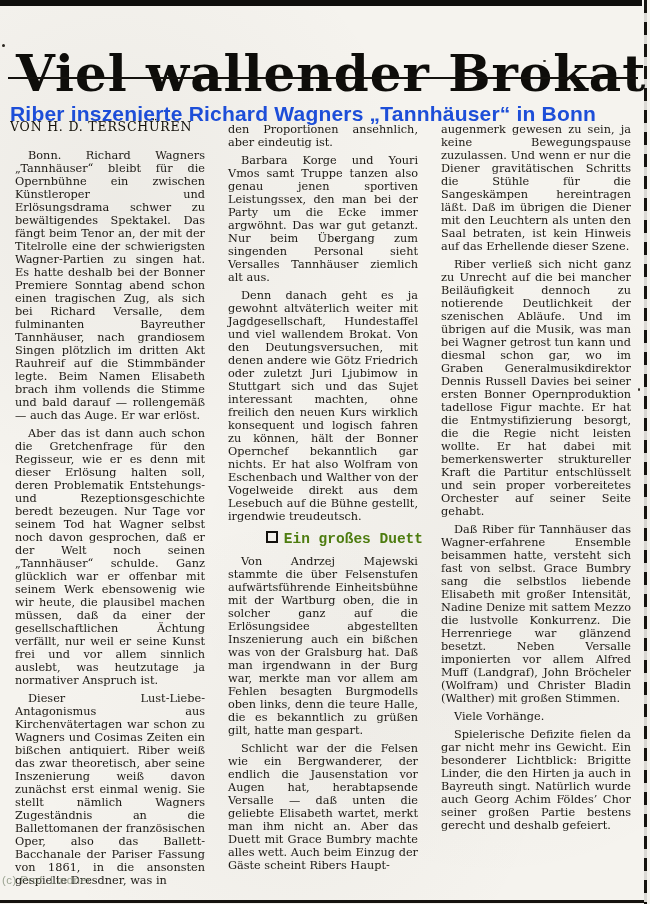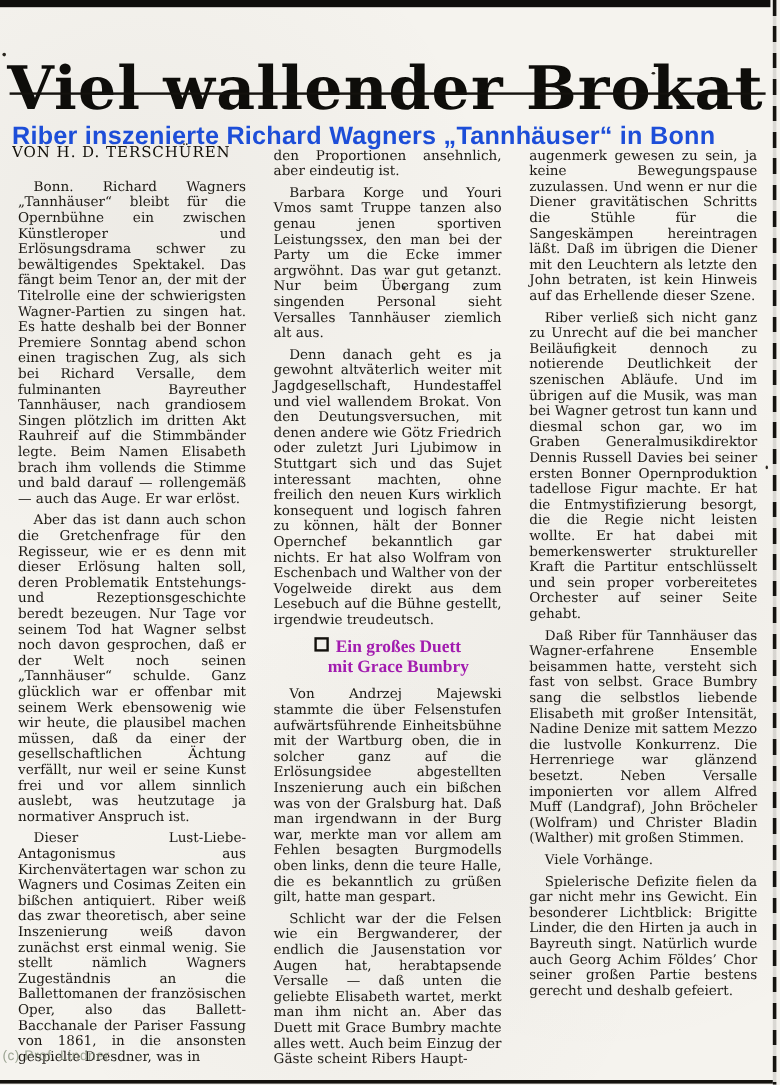--- a/index.html
+++ b/index.html
@@ -31,21 +31,21 @@
     background: repeating-linear-gradient(180deg,
       #15130f 0px, #15130f 13px,
       rgba(21,19,15,0.12) 13px, rgba(21,19,15,0.12) 22px);
   }
   .bottom-border {
     position: absolute; bottom: 1px; left: 0;
     width: 644px; height: 3px;
     background: #15130f;
   }
   .headline {
-    position: absolute; top: 8px; left: 6px;
+    position: absolute; top: 8px; left: 16px;
     width: 628px;
     font-family: "DejaVu Serif", serif;
     font-weight: 700;
     font-size: 50px;
     line-height: 64px;
     letter-spacing: 1px;
     white-space: nowrap;
     color: #0e0d0a;
   }
   .headline-rule {
@@ -85,27 +85,27 @@
     margin: 2px 0 16px 0;
     white-space: nowrap;
     color: #121009;
   }
   .col p {
     margin: 5px;
     text-indent: 13px;
   }
   .col p.noindent { text-indent: 0; }
   .subhead {
-    font-family: Liberation Serif, serif;
+    font-family: Liberation Mono, monospace;
     font-weight: 700;
     font-size: 14.5px;
     line-height: 17px;
-    text-align: center;
+    text-align: right;
     margin: 8px 0 7px 0;
-    color: #a21caf;
+    color: #4d7c0f;
   }
   .subhead .sq {
     display: inline-block;
     width: 8px; height: 8px;
     border: 2px solid #13110d;
     margin-right: 6px;
     vertical-align: 0px;
   }
   .subhead .l2 {
     display: block;
@@ -149,28 +149,27 @@
     <p>Aber das ist dann auch schon die Gretchenfrage für den Regisseur, wie er es denn mit dieser Erlösung halten soll, deren Problematik Entstehungs- und Rezeptionsgeschichte beredt bezeugen. Nur Tage vor seinem Tod hat Wagner selbst noch davon gesprochen, daß er der Welt noch seinen „Tannhäuser“ schulde. Ganz glücklich war er offenbar mit seinem Werk ebensowenig wie wir heute, die plausibel machen müssen, daß da einer der gesellschaftlichen Ächtung verfällt, nur weil er seine Kunst frei und vor allem sinnlich auslebt, was heutzutage ja normativer Anspruch ist.</p>
     <p>Dieser Lust-Liebe-Antagonismus aus Kirchenvätertagen war schon zu Wagners und Cosimas Zeiten ein bißchen antiquiert. Riber weiß das zwar theoretisch, aber seine Inszenierung weiß davon zunächst erst einmal wenig. Sie stellt nämlich Wagners Zugeständnis an die Ballettomanen der französischen Oper, also das Ballett-Bacchanale der Pariser Fassung von 1861, in die ansonsten gespielte Dresdner, was in</p>
   </div>
 
   <div class="col">
     <p class="noindent">den Proportionen ansehnlich, aber eindeutig ist.</p>
     <p>Barbara Korge und Youri Vmos samt Truppe tanzen also genau jenen sportiven Leistungssex, den man bei der Party um die Ecke immer argwöhnt. Das war gut getanzt. Nur beim Übergang zum singenden Personal sieht Versalles Tannhäuser ziemlich alt aus.</p>
     <p>Denn danach geht es ja gewohnt altväterlich weiter mit Jagdgesellschaft, Hundestaffel und viel wallendem Brokat. Von den Deutungsversuchen, mit denen andere wie Götz Friedrich oder zuletzt Juri Ljubimow in Stuttgart sich und das Sujet interessant machten, ohne freilich den neuen Kurs wirklich konsequent und logisch fahren zu können, hält der Bonner Opernchef bekanntlich gar nichts. Er hat also Wolfram von Eschenbach und Walther von der Vogelweide direkt aus dem Lesebuch auf die Bühne gestellt, irgendwie treudeutsch.</p>
     <h3 class="subhead">
       <span class="sq"></span><span>Ein großes Duett</span>
-      <span class="l2">mit Grace Bumbry</span>
     </h3>
     <p>Von Andrzej Majewski stammte die über Felsenstufen aufwärtsführende Einheitsbühne mit der Wartburg oben, die in solcher ganz auf die Erlösungsidee abgestellten Inszenierung auch ein bißchen was von der Gralsburg hat. Daß man irgendwann in der Burg war, merkte man vor allem am Fehlen besagten Burgmodells oben links, denn die teure Halle, die es bekanntlich zu grüßen gilt, hatte man gespart.</p>
     <p>Schlicht war der die Felsen wie ein Bergwanderer, der endlich die Jausenstation vor Augen hat, herabtapsende Versalle — daß unten die geliebte Elisabeth wartet, merkt man ihm nicht an. Aber das Duett mit Grace Bumbry machte alles wett. Auch beim Einzug der Gäste scheint Ribers Haupt-</p>
   </div>
 
   <div class="col">
-    <p class="noindent">augenmerk gewesen zu sein, ja keine Bewegungspause zuzulassen. Und wenn er nur die Diener gravitätischen Schritts die Stühle für die Sangeskämpen hereintragen läßt. Daß im übrigen die Diener mit den Leuchtern als letzte den John betraten, ist kein Hinweis auf das Erhellende dieser Szene.</p>
+    <p class="noindent">augenmerk gewesen zu sein, ja keine Bewegungspause zuzulassen. Und wenn er nur die Diener gravitätischen Schritts die Stühle für die Sangeskämpen hereintragen läßt. Daß im übrigen die Diener mit den Leuchtern als unten den Saal betraten, ist kein Hinweis auf das Erhellende dieser Szene.</p>
     <p>Riber verließ sich nicht ganz zu Unrecht auf die bei mancher Beiläufigkeit dennoch zu notierende Deutlichkeit der szenischen Abläufe. Und im übrigen auf die Musik, was man bei Wagner getrost tun kann und diesmal schon gar, wo im Graben Generalmusikdirektor Dennis Russell Davies bei seiner ersten Bonner Opernproduktion tadellose Figur machte. Er hat die Entmystifizierung besorgt, die die Regie nicht leisten wollte. Er hat dabei mit bemerkenswerter struktureller Kraft die Partitur entschlüsselt und sein proper vorbereitetes Orchester auf seiner Seite gehabt.</p>
     <p>Daß Riber für Tannhäuser das Wagner-erfahrene Ensemble beisammen hatte, versteht sich fast von selbst. Grace Bumbry sang die selbstlos liebende Elisabeth mit großer Intensität, Nadine Denize mit sattem Mezzo die lustvolle Konkurrenz. Die Herrenriege war glänzend besetzt. Neben Versalle imponierten vor allem Alfred Muff (Landgraf), John Bröcheler (Wolfram) und Christer Bladin (Walther) mit großen Stimmen.</p>
     <p>Viele Vorhänge.</p>
     <p>Spielerische Defizite fielen da gar nicht mehr ins Gewicht. Ein besonderer Lichtblick: Brigitte Linder, die den Hirten ja auch in Bayreuth singt. Natürlich wurde auch Georg Achim Földes’ Chor seiner großen Partie bestens gerecht und deshalb gefeiert.</p>
   </div>
 
 </div>
 
 <div class="watermark">(c) Prof. Lindner</div>
 

